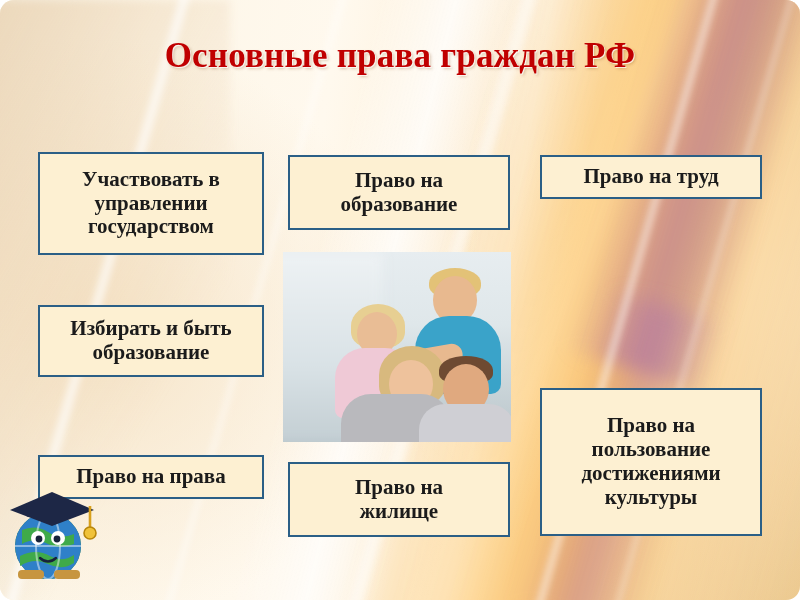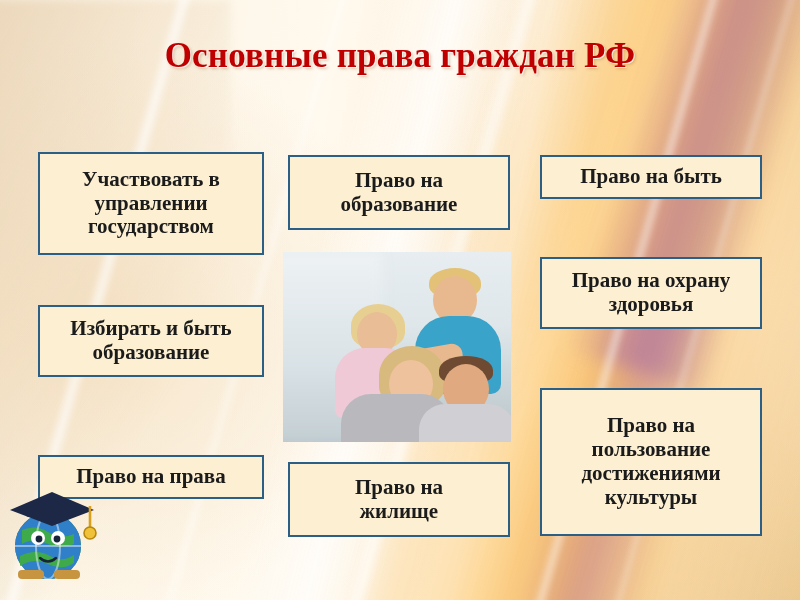--- a/index.html
+++ b/index.html
@@ -11,20 +11,21 @@
     height: 600px;
     overflow: hidden;
     font-family: "Liberation Serif", serif;
   }
   #slide {
     position: relative;
     width: 800px;
     height: 600px;
     overflow: hidden;
     background: #fdf3e0;
+    border-radius: 14px;
   }
 
   
   .bg-base {
     position: absolute;
     inset: 0;
     background:
       radial-gradient(ellipse 55% 70% at 12% 55%, #f6e4c8 0%, rgba(246,228,200,0) 70%),
       radial-gradient(ellipse 60% 80% at 88% 45%, #fbe2bc 0%, rgba(251,226,188,0) 72%),
       linear-gradient(100deg, #f3ead9 0%, #fdf6e8 18%, #fff9ee 38%, #fdeed6 55%, #f7e0bd 72%, #f2d3a3 88%, #ecc98f 100%);
@@ -203,25 +204,21 @@
   <div class="box" id="box-education">
     <span>Право на
 образование</span>
   </div>
   <div class="box" id="box-housing">
     <span>Право на
 жилище</span>
   </div>
 
   <div class="box" id="box-labour">
-    <span>Право на быть</span>
-  </div>
-  <div class="box" id="box-health">
-    <span>Право на охрану
-здоровья</span>
+    <span>Право на труд</span>
   </div>
   <div class="box" id="box-culture">
     <span>Право на
 пользование
 достижениями
 культуры</span>
   </div>
 
   <div class="photo">
     <div class="sky"></div>

